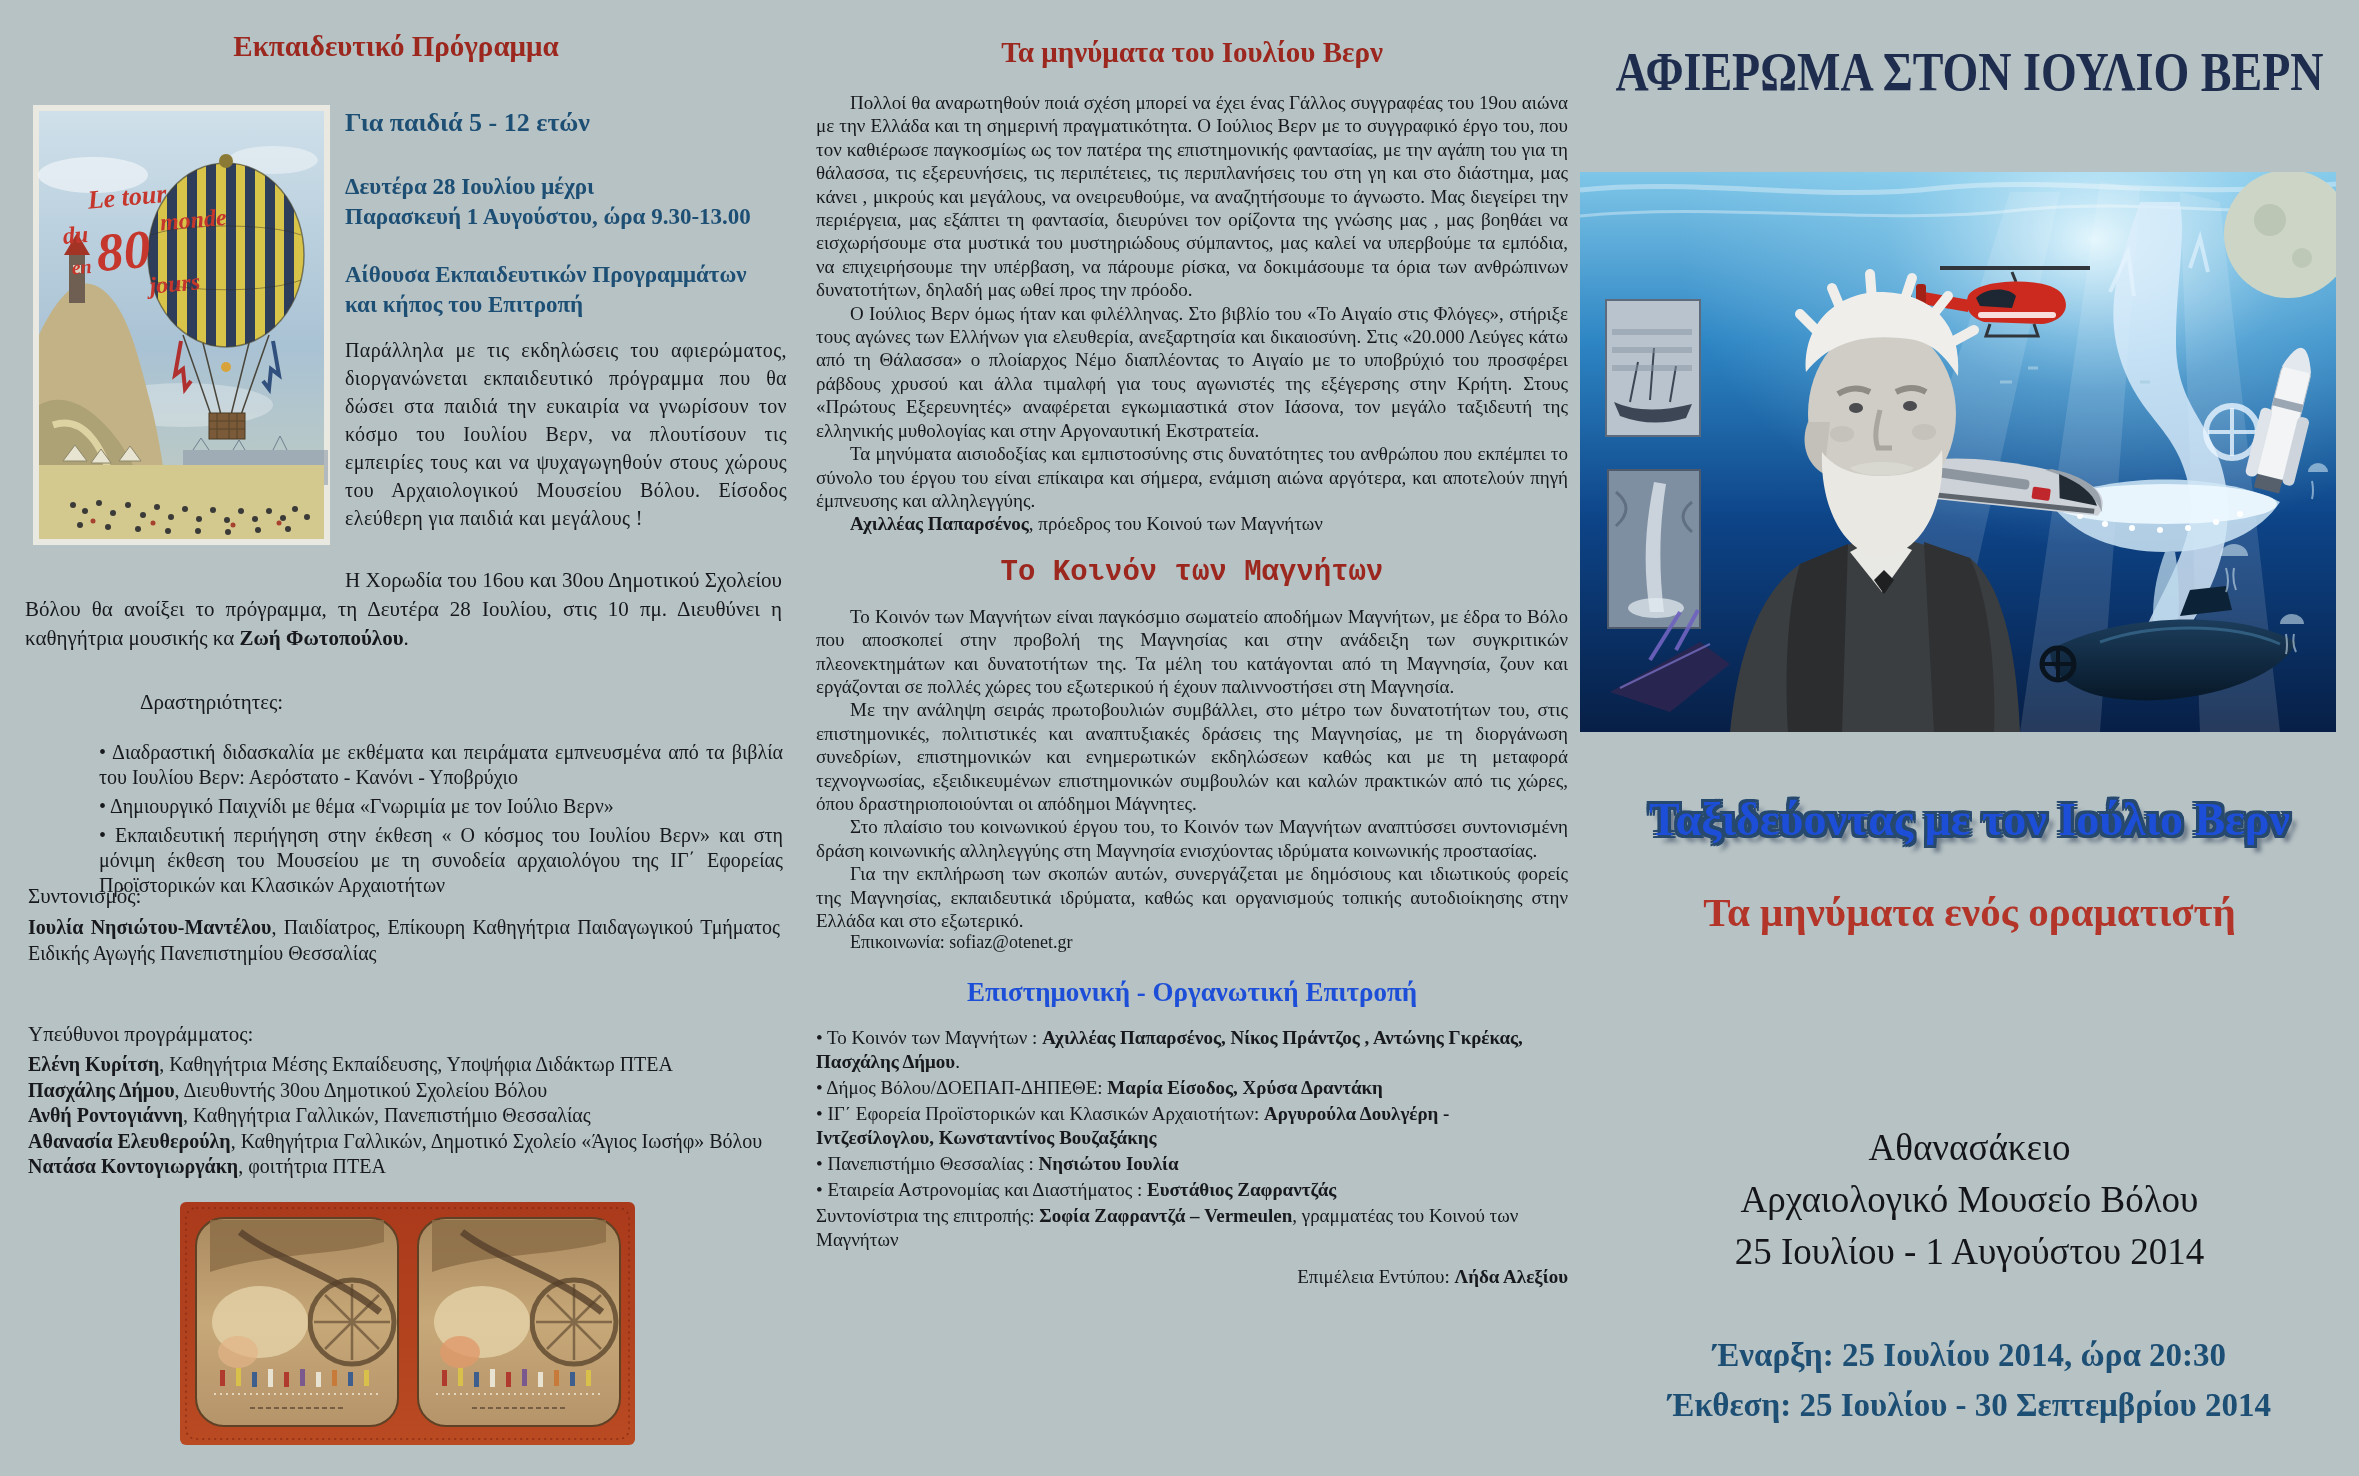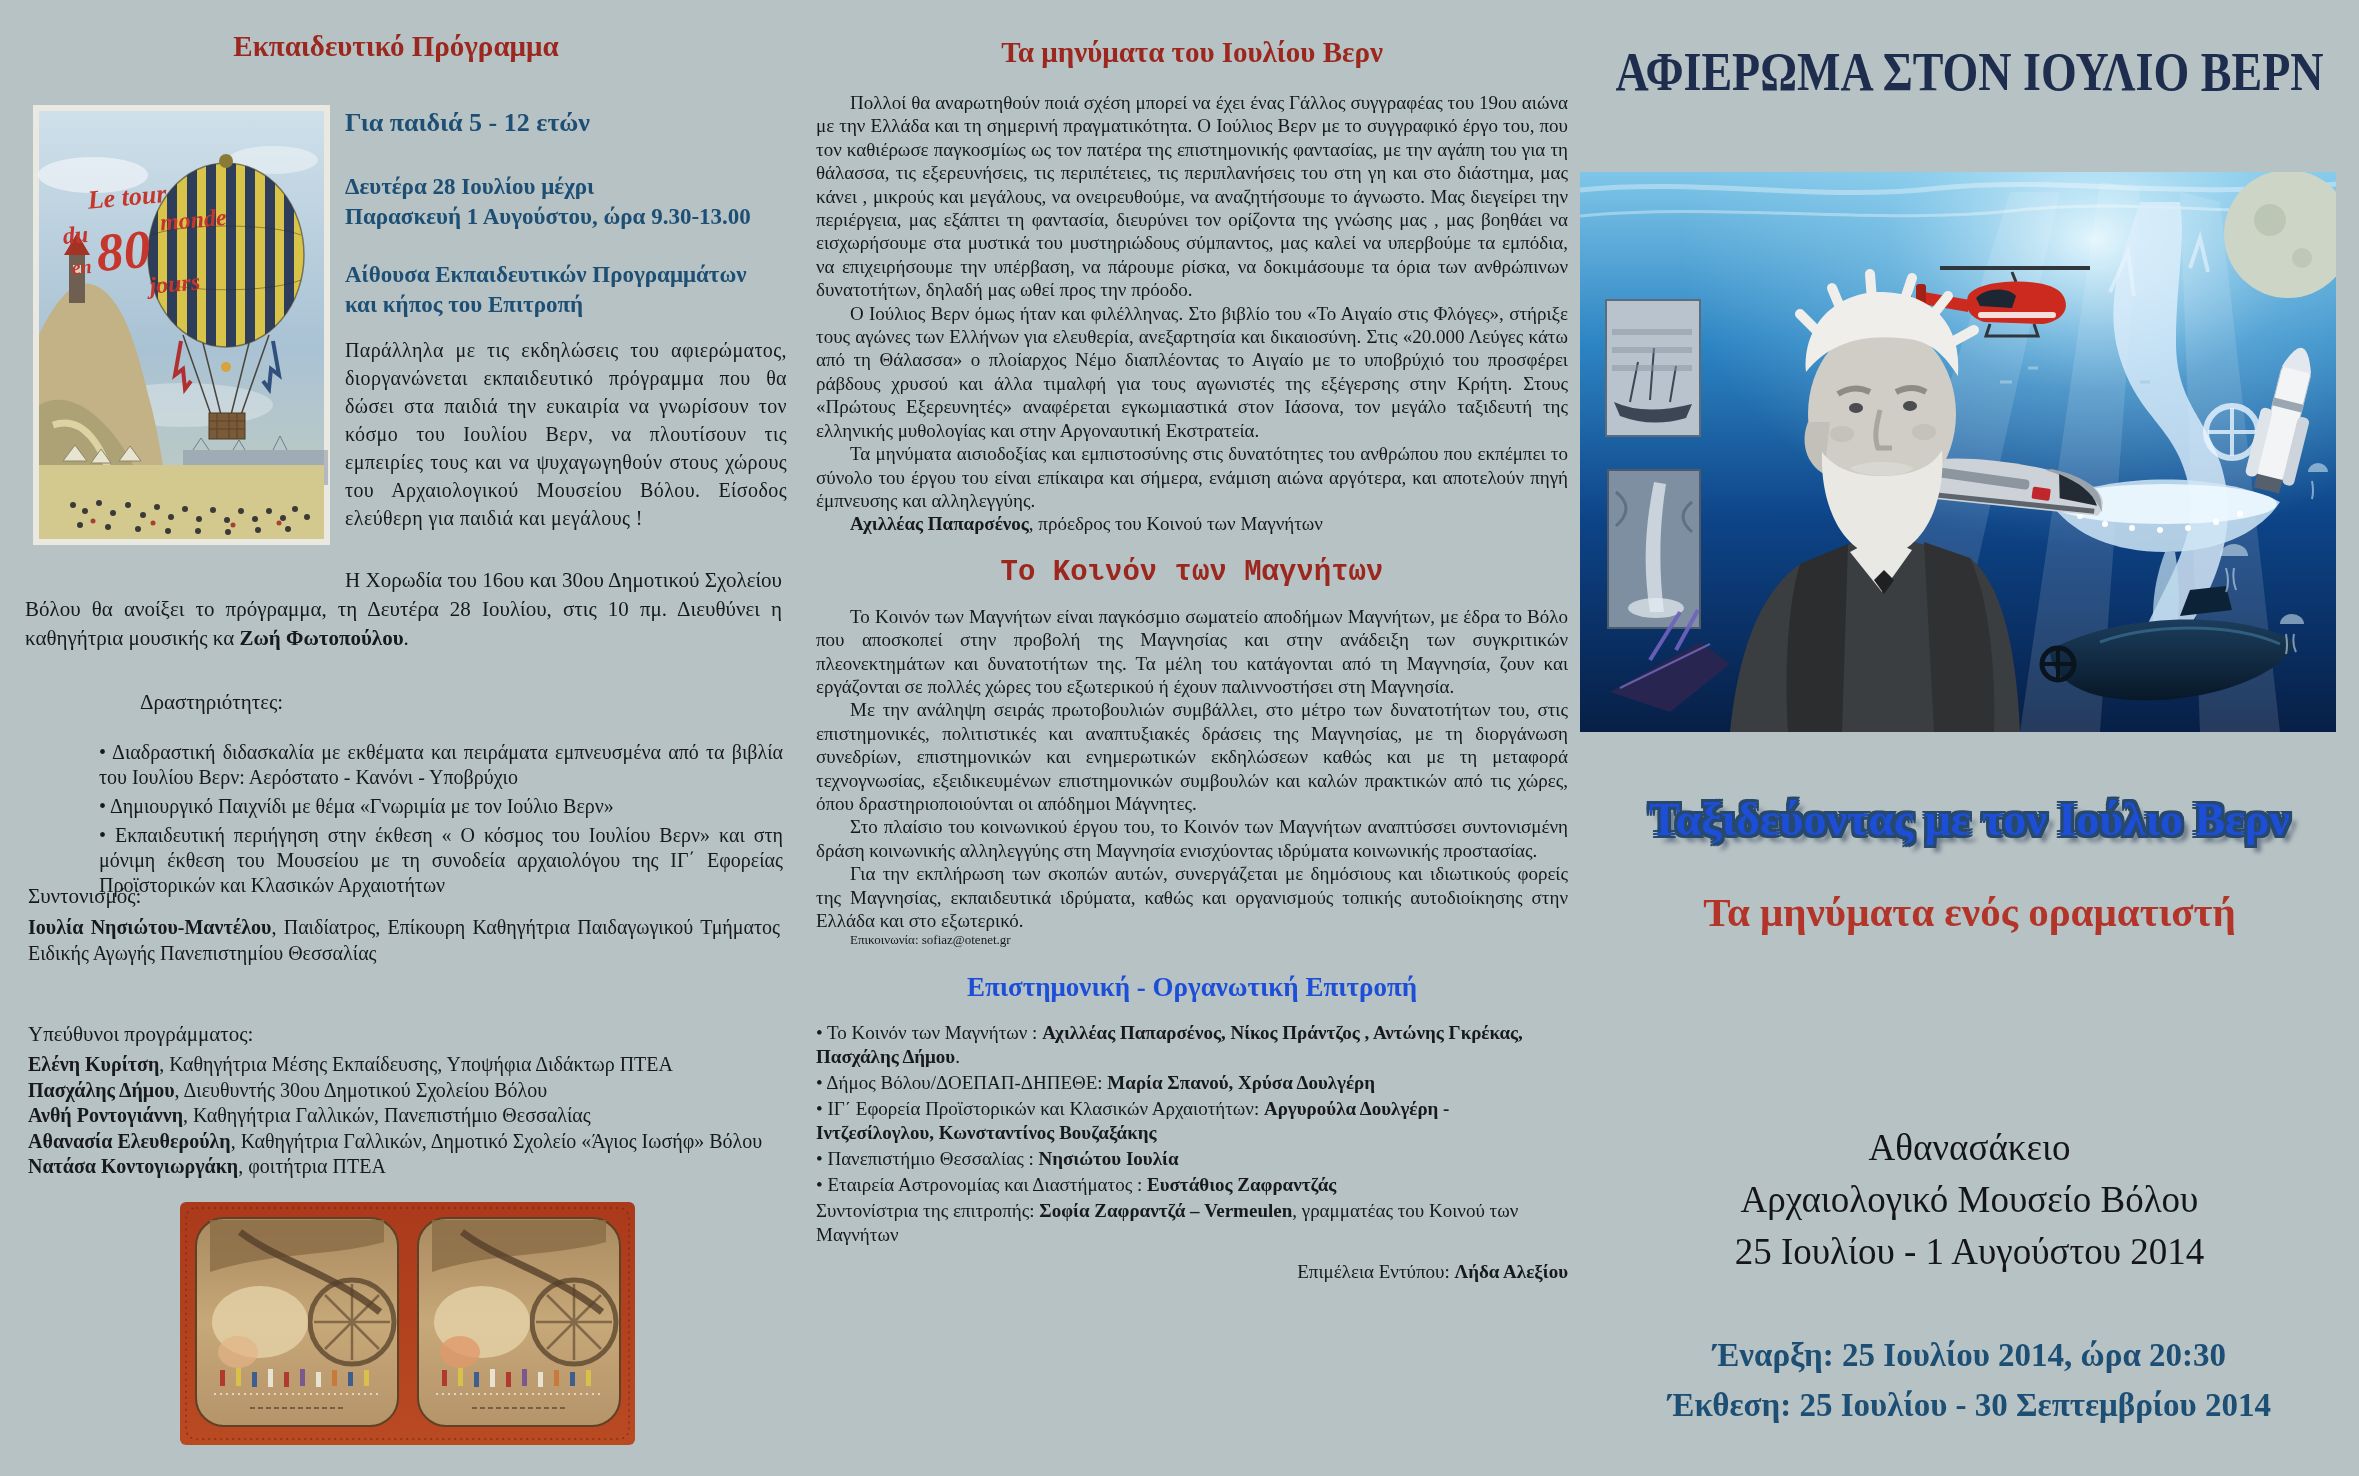--- a/index.html
+++ b/index.html
@@ -33,21 +33,21 @@
   .leads{position:absolute;left:28px;top:1052px;width:752px;font-size:20px;line-height:25.5px;}
   .leads p{margin:0;text-align:justify;}
   .stereo{position:absolute;left:180px;top:1202px;width:455px;height:243px;}
 
   
   .mid-col{position:absolute;left:24px;top:36px;width:752px;}
   .mid-title1{font-size:29px;margin:0 0 22px 0;}
   .mid-col p.body-p{font-size:19px;line-height:23.4px;text-align:justify;margin:0;text-indent:34px;}
   .sig{font-size:19px;line-height:23.4px;margin:0;text-indent:34px;}
   .mid-title2{font-size:29px;margin:20px 0 16px 0;font-family:Liberation Mono, monospace;}
-  .contact{font-size:13px;margin:0;text-indent:34px;}
+  .contact{font-size:18px;margin:0;text-indent:34px;}
   .comm-title{font-size:27px;font-weight:bold;text-align:center;margin:24px 0 18px 0;color:#1d4ed8;}
   .comm{font-size:19px;line-height:24px;}
   .comm p{margin:0 0 2px 0;}
   .credits{font-size:19px;text-align:right;margin-top:14px;}
 
   
   .rp-title{position:absolute;top:40px;left:0;width:779px;text-align:center;
             font-size:46px;font-weight:bold;color:#1e2c4e;transform:scaleY(1.18);
             transform-origin:top center;letter-spacing:0px;white-space:nowrap;}
   .collage{position:absolute;left:0;top:172px;width:756px;height:560px;}
@@ -280,21 +280,21 @@
       <div class="mid-title2 red-title">Το Κοινόν των Μαγνήτων</div>
       <p class="body-p">Το Κοινόν των Μαγνήτων είναι παγκόσμιο σωματείο αποδήμων Μαγνήτων, με έδρα το Βόλο που αποσκοπεί στην προβολή της Μαγνησίας και στην ανάδειξη των συγκριτικών πλεονεκτημάτων και δυνατοτήτων της.   Τα μέλη του κατάγονται από τη Μαγνησία,  ζουν και εργάζονται σε πολλές χώρες του εξωτερικού ή έχουν παλιννοστήσει στη Μαγνησία.</p>
       <p class="body-p">Με την ανάληψη σειράς πρωτοβουλιών συμβάλλει, στο μέτρο των δυνατοτήτων του, στις επιστημονικές, πολιτιστικές και  αναπτυξιακές δράσεις της Μαγνησίας, με τη διοργάνωση συνεδρίων, επιστημονικών και ενημερωτικών εκδηλώσεων καθώς και με τη μεταφορά τεχνογνωσίας, εξειδικευμένων επιστημονικών συμβουλών και καλών πρακτικών από τις χώρες, όπου δραστηριοποιούνται οι απόδημοι Μάγνητες.</p>
       <p class="body-p">Στο πλαίσιο του κοινωνικού έργου του, το Κοινόν των Μαγνήτων αναπτύσσει συντονισμένη δράση κοινωνικής αλληλεγγύης   στη Μαγνησία ενισχύοντας ιδρύματα κοινωνικής προστασίας.</p>
       <p class="body-p">Για την εκπλήρωση των σκοπών αυτών, συνεργάζεται με δημόσιους και ιδιωτικούς φορείς της Μαγνησίας, εκπαιδευτικά ιδρύματα, καθώς και οργανισμούς τοπικής αυτοδιοίκησης στην Ελλάδα και στο εξωτερικό.</p>
       <p class="contact">Επικοινωνία: sofiaz@otenet.gr</p>
 
       <div class="comm-title">Επιστημονική - Οργανωτική Επιτροπή</div>
       <div class="comm">
         <p><span>•</span><span> Το Κοινόν των Μαγνήτων : </span><b>Αχιλλέας Παπαρσένος,  Νίκος  Πράντζος , Αντώνης Γκρέκας, Πασχάλης Δήμου</b><span>.</span></p>
-        <p><span>•</span><span>  Δήμος Βόλου/ΔΟΕΠΑΠ-ΔΗΠΕΘΕ: </span><b>Μαρία Σπανού, Χρύσα Δουλγέρη</b><span></span></p>
+        <p><span>•</span><span>  Δήμος Βόλου/ΔΟΕΠΑΠ-ΔΗΠΕΘΕ: </span><b>Μαρία Είσοδος, Χρύσα Δραντάκη</b><span></span></p>
         <p><span>•</span><span> ΙΓ΄ Εφορεία Προϊστορικών και Κλασικών Αρχαιοτήτων:  </span><b>Αργυρούλα Δουλγέρη - Ιντζεσίλογλου, Κωνσταντίνος Βουζαξάκης</b><span></span></p>
         <p><span>•</span><span> Πανεπιστήμιο Θεσσαλίας : </span><b>Νησιώτου Ιουλία</b><span></span></p>
         <p><span>•</span><span> Εταιρεία Αστρονομίας και Διαστήματος : </span><b>Ευστάθιος Ζαφραντζάς</b><span></span></p>
         <p><span>Συντονίστρια της επιτροπής: </span><b>Σοφία Ζαφραντζά – Vermeulen</b><span>, γραμματέας του Κοινού των Μαγνήτων</span></p>
       </div>
       <p class="credits"><span>Επιμέλεια Εντύπου: </span><b>Λήδα Αλεξίου</b></p>
     </div>
   </div>
 
   <div class="panel panel-right">

